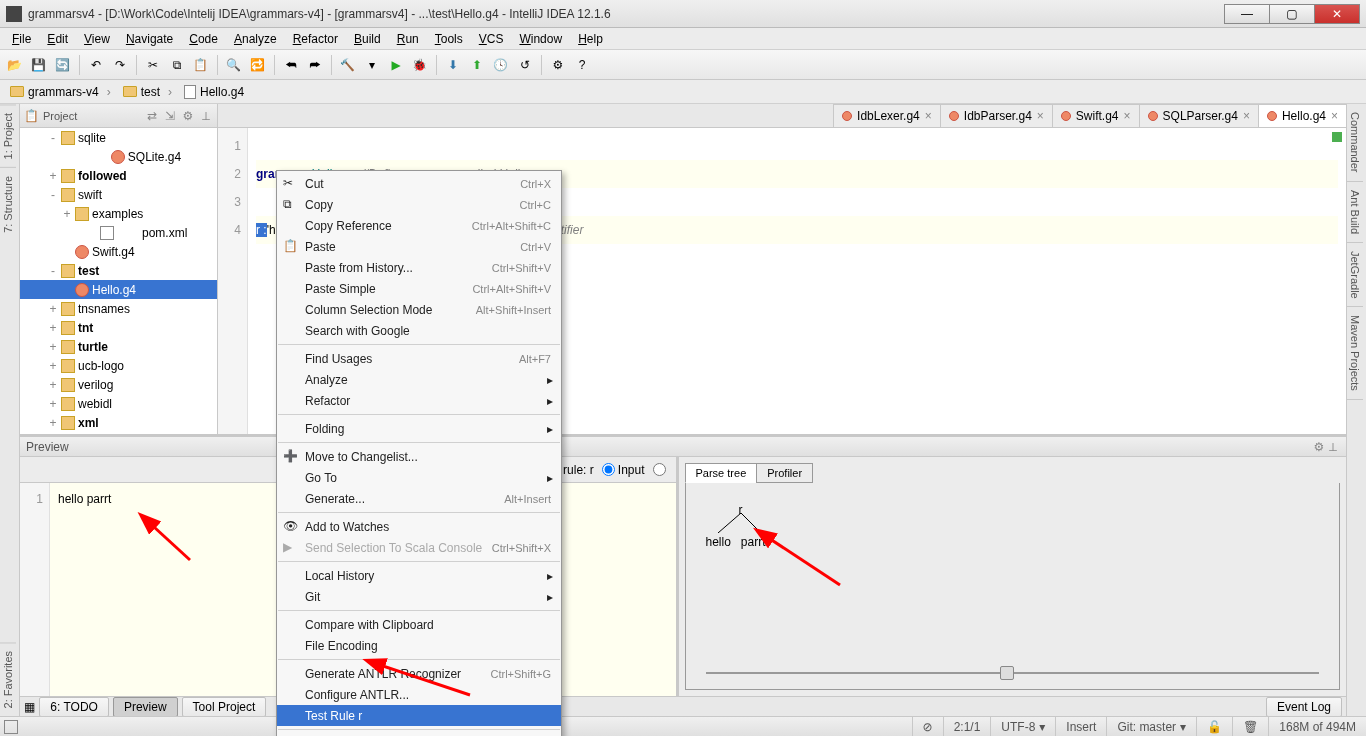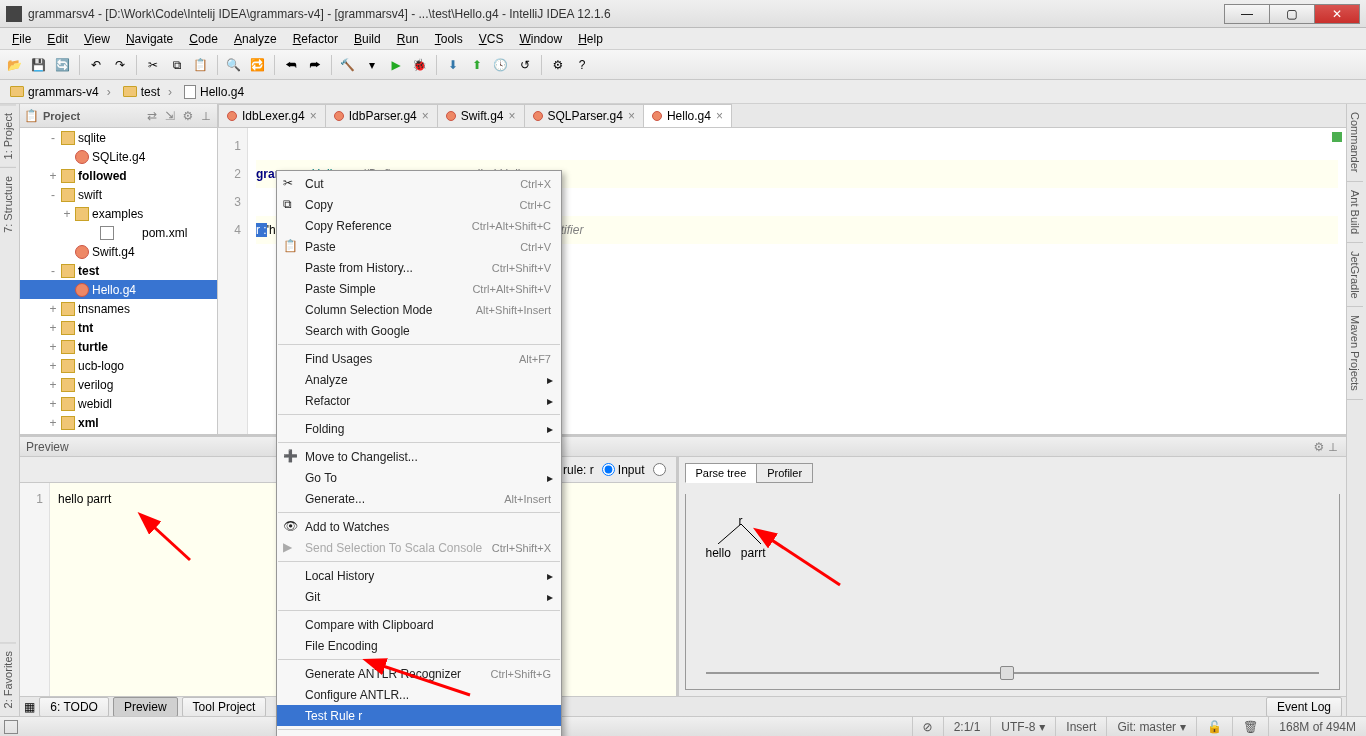--- a/index.html
+++ b/index.html
@@ -36,35 +36,35 @@
 .rightside { position:absolute; right:0; top:104px; bottom:20px; width:20px; background:#e8e8e8; border-left:1px solid #c8c8c8; }
 .rightside .sidetab { writing-mode: vertical-rl; transform:none; }
 
 
 .workspace { position:absolute; left:20px; right:20px; top:104px; bottom:40px; display:flex; flex-direction:column; }
 
 
 .project-panel { height:330px; display:flex; }
 .project { width:198px; background:#fff; border-right:1px solid #c8c8c8; display:flex; flex-direction:column; }
 .proj-header { height:24px; background:linear-gradient(#f0f0f0,#e0e0e0); display:flex; align-items:center; padding:0 4px; border-bottom:1px solid #c8c8c8; gap:4px; }
-.proj-header .lbl { flex:1; font-weight:bold; color:#555; font-size:11px; }
+.proj-header .lbl { flex:1; font-weight:normal; color:#555; font-size:11px; }
 .mini { width:14px;height:14px; cursor:pointer; color:#888; text-align:center; line-height:14px; }
 .tree { flex:1; overflow:auto; font-size:12px; }
 .node { display:flex; align-items:center; height:19px; padding-left:4px; gap:3px; white-space:nowrap; cursor:pointer;}
 .node.sel { background:#3874d1; color:#fff; }
 .expander { width:10px; text-align:center; color:#888; }
 .node .nicon { width:14px; height:14px; display:inline-block; }
 .nicon.folder { background:#f0c674; border:1px solid #c9a227; }
 .nicon.file { background:#fff; border:1px solid #888; }
 .nicon.antlr { background:#e86; border-radius:50%; border:1px solid #c54; }
 .bold { font-weight:bold; }
 
 
 .editor-area { flex:1; display:flex; flex-direction:column; background:#fff; }
-.tabs { height:24px; display:flex; background:#e8e8e8; border-bottom:1px solid #c8c8c8; }
+.tabs { height:24px; display:flex; background:#e8e8e8; border-bottom:1px solid #c8c8c8;justify-content:flex-end; }
 .tab { padding:3px 8px; background:#ececec; border:1px solid #c8c8c8; border-bottom:none; margin-right:-1px; display:flex; align-items:center; gap:5px; cursor:pointer; font-size:11px;}
 .tab.active { background:#fff; }
 .tab .x { color:#888; cursor:pointer; }
 .editor { flex:1; display:flex; font-family: "Consolas","Courier New",monospace; font-size:15px; position:relative; }
 .gutter { width:30px; background:#f5f5f5; color:#999; text-align:right; padding:4px 6px 4px 0; border-right:1px solid #e0e0e0; line-height:28px;}
 .code { flex:1; padding:4px 8px; line-height:28px; white-space:pre; }
 .code .line1 { background:#fffff0; }
 .kw { color:#000080; font-weight:bold; }
 .typename { color:#008080; font-style:italic; }
 .comment { color:#808080; font-style:italic; }
@@ -75,21 +75,21 @@
 .preview-header { height:20px; background:linear-gradient(#f0f0f0,#e0e0e0); display:flex; align-items:center; padding:0 6px; color:#555; border-bottom:1px solid #c8c8c8;}
 .preview-header .sp { flex:1; }
 .preview-body { flex:1; display:flex; }
 .preview-left { flex:1; display:flex; flex-direction:column; border-right:3px solid #c8c8c8; }
 .startrule-bar { height:26px; display:flex; align-items:center; justify-content:flex-end; gap:8px; padding:0 10px; font-size:11px; background:#ececec; border-bottom:1px solid #c8c8c8; }
 .radio { display:flex; align-items:center; gap:3px; }
 .radio input { margin:0; }
 .mini-editor { flex:1; display:flex; font-family:"Consolas",monospace; font-size:15px; background:#fff;}
 .mini-editor .gutter { width:30px; line-height:24px;}
 .mini-editor .code { line-height:24px; background:#fffff0;}
-.preview-right { flex:1; background:#ececec; display:flex; flex-direction:column; padding:6px;gap:11px;}
+.preview-right { flex:1; background:#ececec; display:flex; flex-direction:column; padding:6px;}
 .ptabs { display:flex; }
 .ptab { padding:3px 10px; border:1px solid #999; background:#ececec; font-size:11px; cursor:pointer; margin-right:-1px;}
 .ptab.active { background:#fff; border-bottom-color:#fff;}
 .parsetree { flex:1; border:1px solid #999; border-top:none; background:#ececec; position:relative; padding:10px;}
 .treebox { position:absolute; left:20px; top:20px; font-family:sans-serif; font-size:11px; }
 .treebox svg { position:absolute; left:0; top:10px; }
 .slider { height:16px; margin-top:4px; position:relative; }
 .slider-track { position:absolute; left:10px; right:10px; top:7px; height:2px; background:#999;}
 .slider-thumb { position:absolute; left:48%; top:1px; width:14px; height:14px; background:#ddd; border:1px solid #888; border-radius:2px;}
 
@@ -220,21 +220,21 @@
         <span class="mini">⇲</span>
         <span class="mini">⚙</span>
         <span class="mini">⟂</span>
       </div>
       <div class="tree" id="tree">
           <div class="node" style="padding-left: 28px;">
             <span class="expander">-</span>
             <span class="nicon folder"></span>
             <span>sqlite</span>
           </div>
-          <div class="node" style="padding-left: 42px;">
+          <div class="node" style="padding-left: 42px; justify-content: center;">
             <span class="expander"></span>
             <span class="nicon antlr"></span>
             <span>SQLite.g4</span>
           </div>
           <div class="node" style="padding-left: 28px;">
             <span class="expander">+</span>
             <span class="nicon folder"></span>
             <span class="bold">followed</span>
           </div>
           <div class="node" style="padding-left: 28px;">

